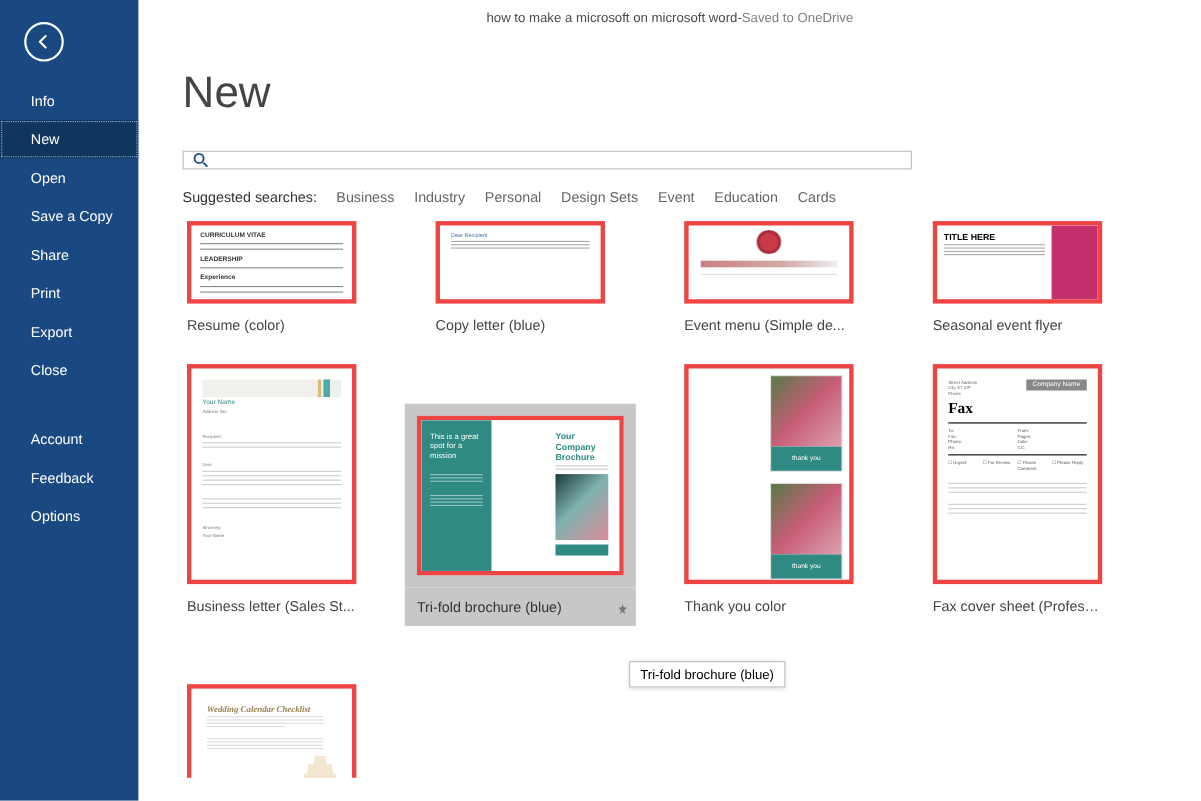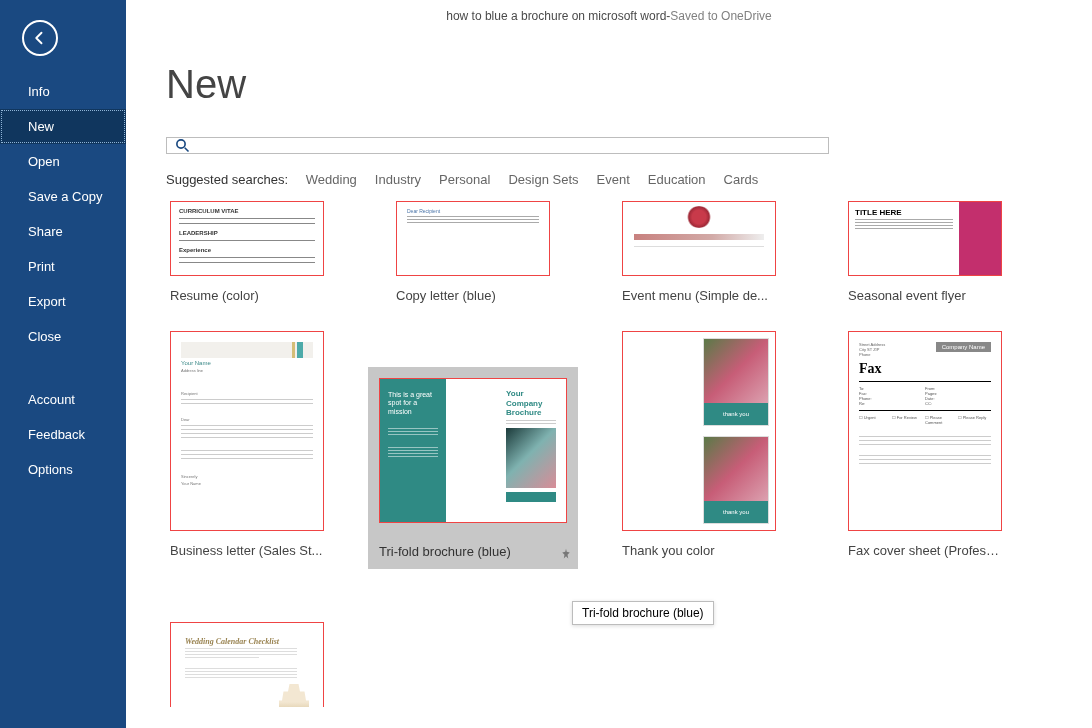--- a/index.html
+++ b/index.html
@@ -28,21 +28,21 @@
   .suggested { margin:18px 0 10px 40px; font-size:13px; color:#555; }
   .suggested span.lbl { color:#333; margin-right:14px; }
   .suggested a { color:#666; margin-right:18px; cursor:pointer; }
 
   .templates { margin-left:8px; padding-top:4px; display:flex; flex-wrap:wrap; width:940px; height:510px; overflow:hidden; position:relative; }
   .tcell { width:226px; margin:0; padding:0; display:flex; flex-direction:column; align-items:center; }
   .tcell.row1 { height:130px; }
   .tcell.row2 { height:255px; }
   .tcell.row3 { height:200px; }
 
-  .thumb { background:#fff; border:1px solid #ef4444; position:relative; overflow:hidden; }
+  .thumb { background:#fff; border:4px solid #ef4444; position:relative; overflow:hidden; }
   .thumb.short { width:154px; height:75px; } 
   .thumb.med { width:154px; height:200px; }
   .thumb.wide { width:210px; height:167px; }
   .thumb.wide-short { width:154px; height:110px; }
 
   .caption { font-size:13px; color:#444; margin-top:12px; width:154px; white-space:nowrap; overflow:hidden; text-overflow:ellipsis; text-align:left;}
   .tcell.wide .caption { width:210px; text-align:left; }
 
   
   .tcell.selected .thumb-wrap { background:#c7c7c7; padding:11px; }
@@ -134,39 +134,39 @@
     <div class="side-gap"></div>
     <div id="side-footer">
         <div class="side-item">Account</div>
         <div class="side-item">Feedback</div>
         <div class="side-item">Options</div>
       </div>
   </div>
 
   <div class="main">
     <div class="titlebar">
-      <span>how to blue a brochure on microsoft word</span>
+      <span>how to make a microsoft on microsoft word</span>
       <span>  -  </span>
       <span class="saved">Saved to OneDrive</span>
     </div>
 
     <div class="page-title">New</div>
 
     <div class="search-row">
       <div class="mag">
         <svg viewBox="0 0 20 20">
             <circle cx="8" cy="8" r="5.5"></circle>
             <path d="M13 13l5 5"></path>
           </svg>
       </div>
     </div>
 
     <div class="suggested">
       <span class="lbl">Suggested searches:</span>
-      <span id="suggested-links"><a>Wedding</a><a>Industry</a><a>Personal</a><a>Design Sets</a><a>Event</a><a>Education</a><a>Cards</a></span>
+      <span id="suggested-links"><a>Business</a><a>Industry</a><a>Personal</a><a>Design Sets</a><a>Event</a><a>Education</a><a>Cards</a></span>
     </div>
 
     <div class="templates" id="gallery">
 
       <div class="tcell row1">
         <div class="thumb short">
             <div class="resume-int">
           <b>CURRICULUM VITAE</b>
           <div class="band"></div>
               <div class="band"></div>

